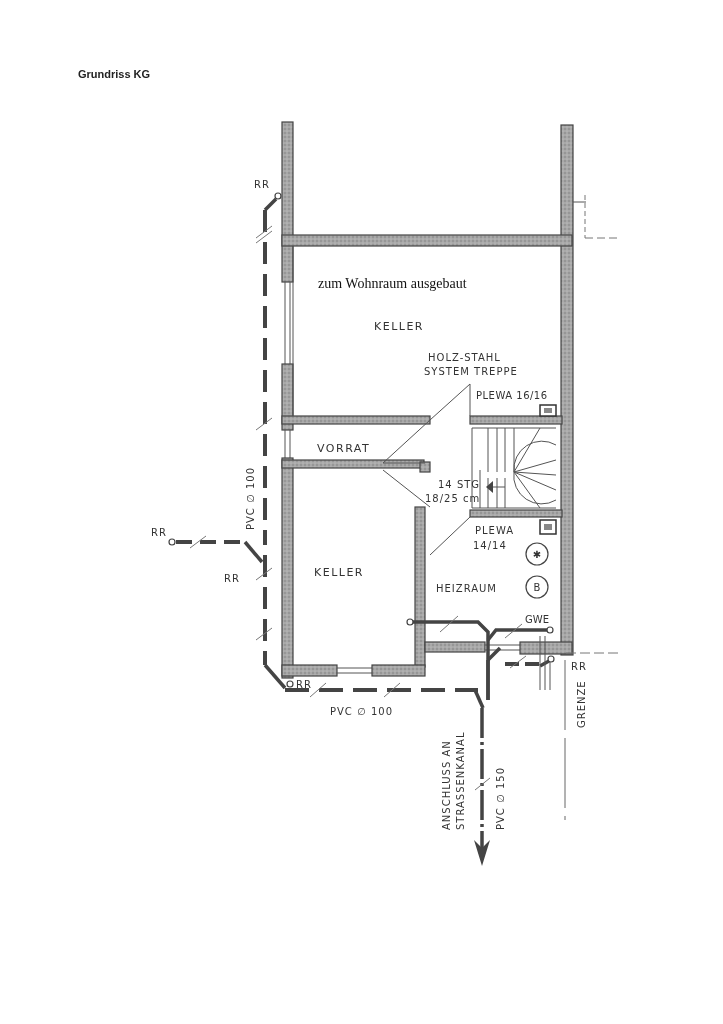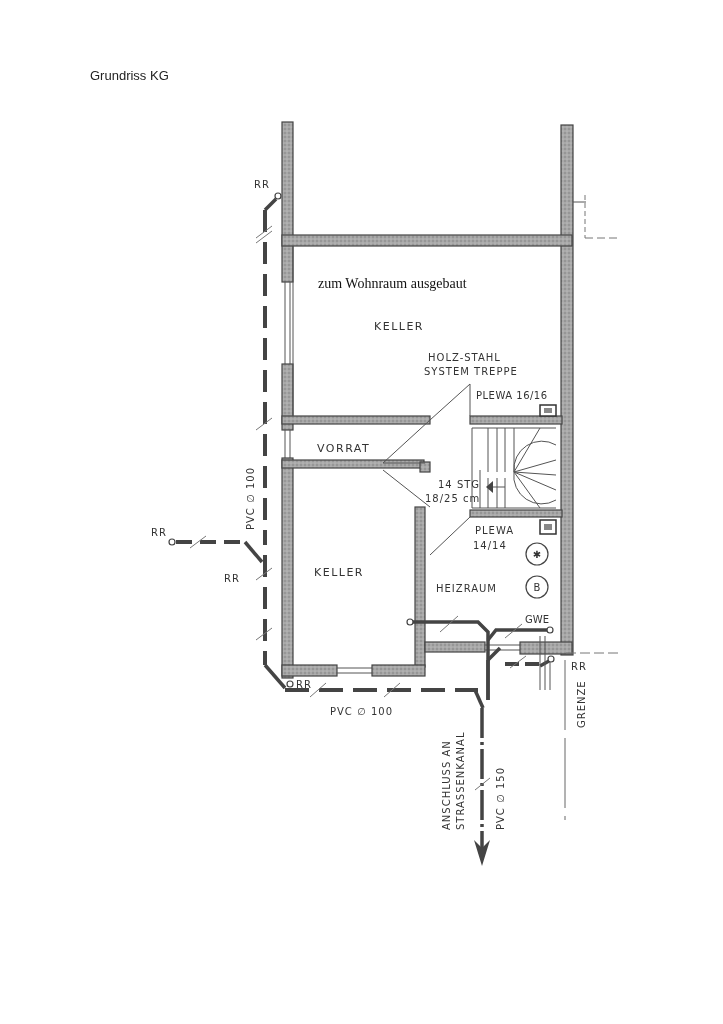--- a/index.html
+++ b/index.html
@@ -1,20 +1,20 @@
 <!DOCTYPE html>
 <html><head>
   <meta charset="utf-8">
   <style>
     html, body { margin: 0; padding: 0; background: #ffffff; }
     body { width: 723px; height: 1024px; position: relative; overflow: hidden; }
     .page-title {
-      position: absolute; left: 90px; top: 68px;
-      font-family: "Liberation Sans", sans-serif; font-weight: normal;
-      font-size: 13px; color: #222;
+      position: absolute; left: 78px; top: 68px;
+      font-family: "Liberation Sans", sans-serif; font-weight: bold;
+      font-size: 11px; color: #222;
     }
     svg#plan { position: absolute; left: 0; top: 0; }
     .lbl { font-family: "DejaVu Sans", sans-serif; font-size: 11px; fill: #333; letter-spacing: 1.5px; }
     .lbl-sm { font-family: "DejaVu Sans", sans-serif; font-size: 10px; fill: #333; letter-spacing: 1px; }
     .note { font-family: "Liberation Serif", serif; font-size: 14px; fill: #111; }
     .thin { stroke: #555; stroke-width: 1; fill: none; }
     .pipe { stroke: #444; stroke-width: 4; fill: none; stroke-dasharray: 22 10; }
     .pipe-solid { stroke: #444; stroke-width: 3.5; fill: none; }
     .hatch { stroke: #777; stroke-width: 1; }
   </style>

